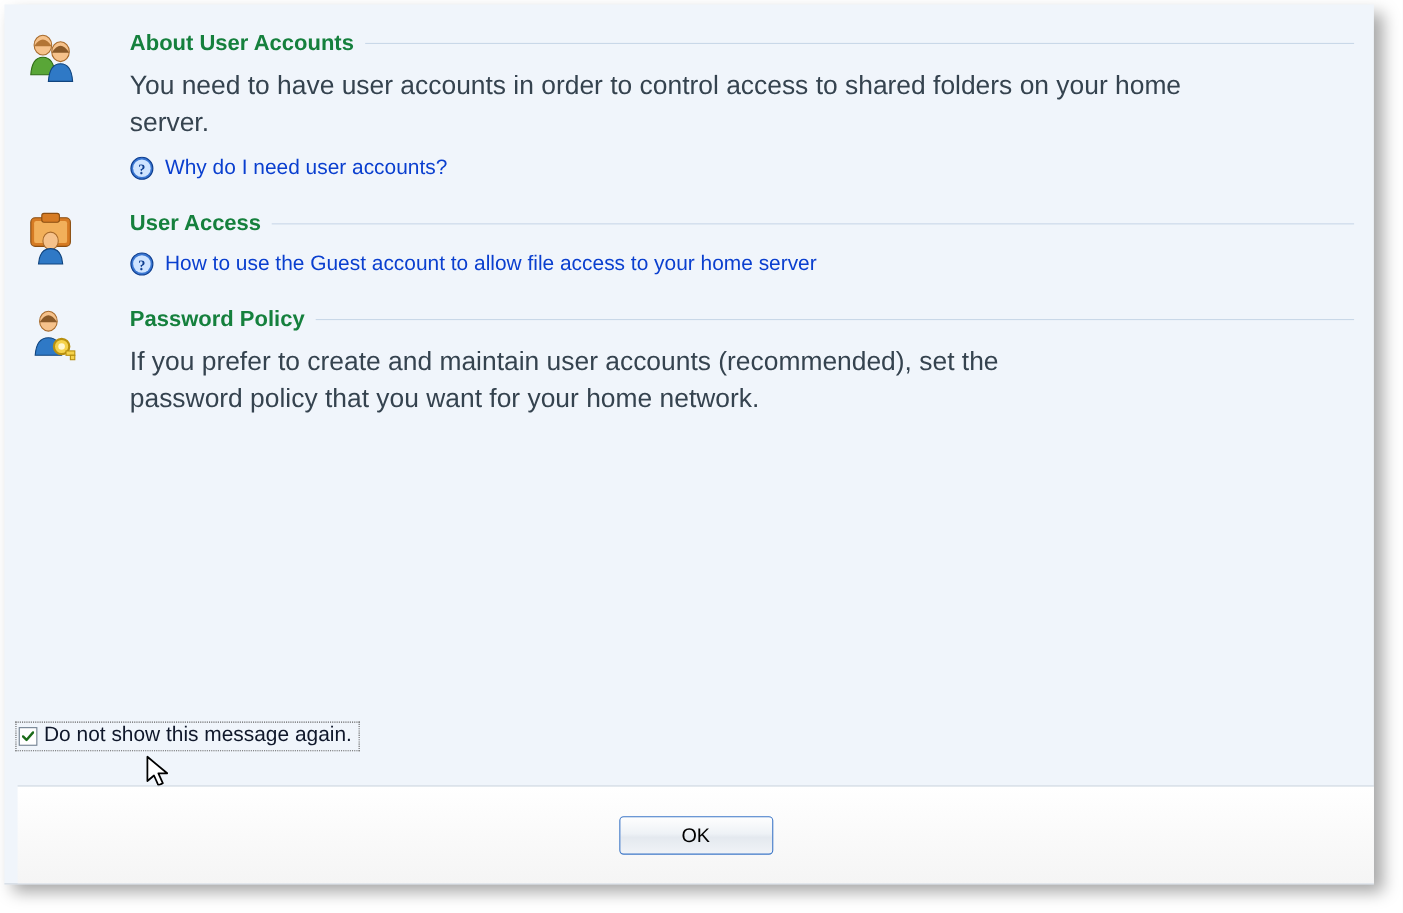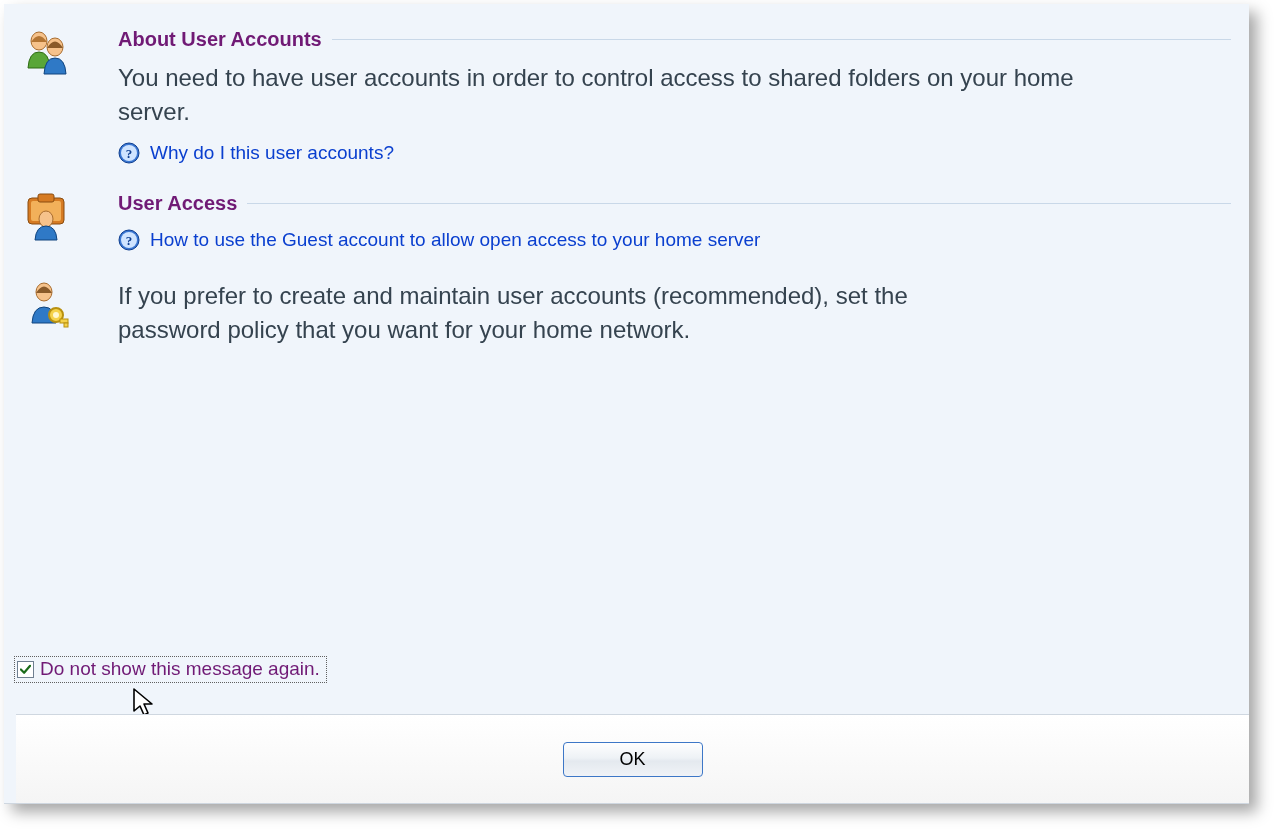--- a/index.html
+++ b/index.html
@@ -43,21 +43,21 @@
   }
   .heading-row {
     display: flex;
     align-items: center;
     gap: 10px;
     margin-bottom: 10px;
   }
   .heading {
     font-size: 20px;
     font-weight: 700;
-    color: #701a75;
+    color: #15803d;
     white-space: nowrap;
   }
   .hr {
     flex: 1 1 auto;
     height: 1px;
     background: #c9d8e8;
   }
   .desc {
     font-size: 24px;
     line-height: 1.4;
@@ -105,21 +105,21 @@
   }
   .policy-flex .desc { max-width: 880px; }
   .checkbox-row {
     position: absolute;
     left: 10px;
     bottom: 120px;
     display: flex;
     align-items: center;
     gap: 6px;
     font-size: 19px;
-    color: #701a75;
+    color: #0f172a;
   }
   .checkbox-row .dotted {
     border: 1px dotted #606060;
     padding: 1px 6px 2px 2px;
     display: inline-flex;
     align-items: center;
     gap: 6px;
   }
   .checkbox {
     width: 15px;
@@ -190,21 +190,21 @@
         </div>
         <div class="desc">You need to have user accounts in order to control access to shared folders on your home server.</div>
         <div class="help-row">
           <span class="help-icon">
             <svg width="22" height="22" viewBox="0 0 22 22">
               <circle cx="11" cy="11" r="10" fill="#3976d2" stroke="#0f3f90" stroke-width="1"></circle>
               <circle cx="11" cy="11" r="8" fill="#cfe4ff"></circle>
               <text x="11" y="16" text-anchor="middle" font-family="Verdana" font-weight="700" font-size="13" fill="#0f3f90">?</text>
             </svg>
           </span>
-          <span class="help-link">Why do I this user accounts?</span>
+          <span class="help-link">Why do I need user accounts?</span>
         </div>
       </div>
     </div>
 
     <div class="section">
       <div class="icon-cell">
         <svg viewBox="0 0 48 52">
           <rect x="6" y="6" width="36" height="26" rx="4" fill="#d67b23" stroke="#8a4d10" stroke-width="1"></rect>
           <rect x="9" y="9" width="30" height="20" rx="2" fill="#f2b05a"></rect>
           <rect x="16" y="2" width="16" height="8" rx="2" fill="#d67b23" stroke="#8a4d10"></rect>
@@ -218,38 +218,42 @@
           <span class="hr"></span>
         </div>
         <div class="help-row">
           <span class="help-icon">
             <svg width="22" height="22" viewBox="0 0 22 22">
               <circle cx="11" cy="11" r="10" fill="#3976d2" stroke="#0f3f90" stroke-width="1"></circle>
               <circle cx="11" cy="11" r="8" fill="#cfe4ff"></circle>
               <text x="11" y="16" text-anchor="middle" font-family="Verdana" font-weight="700" font-size="13" fill="#0f3f90">?</text>
             </svg>
           </span>
-          <span class="help-link">How to use the Guest account to allow open access to your home server</span>
+          <span class="help-link">How to use the Guest account to allow file access to your home server</span>
         </div>
       </div>
     </div>
 
     <div class="section">
       <div class="icon-cell">
         <svg viewBox="0 0 48 52">
           <ellipse cx="22" cy="13" rx="8" ry="9" fill="#f6c28b" stroke="#a86b2c"></ellipse>
           <path d="M14 14 q8 -13 16 0" fill="#8a5a29"></path>
           <path d="M10 44 q1 -16 12 -16 q11 0 12 16 z" fill="#2f79c6" stroke="#10447e"></path>
           <circle cx="34" cy="36" r="7" fill="#f5d24b" stroke="#b8900f" stroke-width="2"></circle>
           <circle cx="34" cy="36" r="3" fill="#fff7d0"></circle>
           <rect x="38" y="40" width="8" height="4" fill="#f5d24b" stroke="#b8900f"></rect>
           <rect x="42" y="44" width="4" height="4" fill="#f5d24b" stroke="#b8900f"></rect>
         </svg>
       </div>
       <div class="body-cell">
+        <div class="heading-row">
+          <span class="heading">Password Policy</span>
+          <span class="hr"></span>
+        </div>
         <div class="policy-flex">
           <div class="desc">If you prefer to create and maintain user accounts (recommended), set the password policy that you want for your home network.</div>
         </div>
       </div>
     </div>
 
   </div>
 
   <div class="checkbox-row">
     <span class="dotted">

